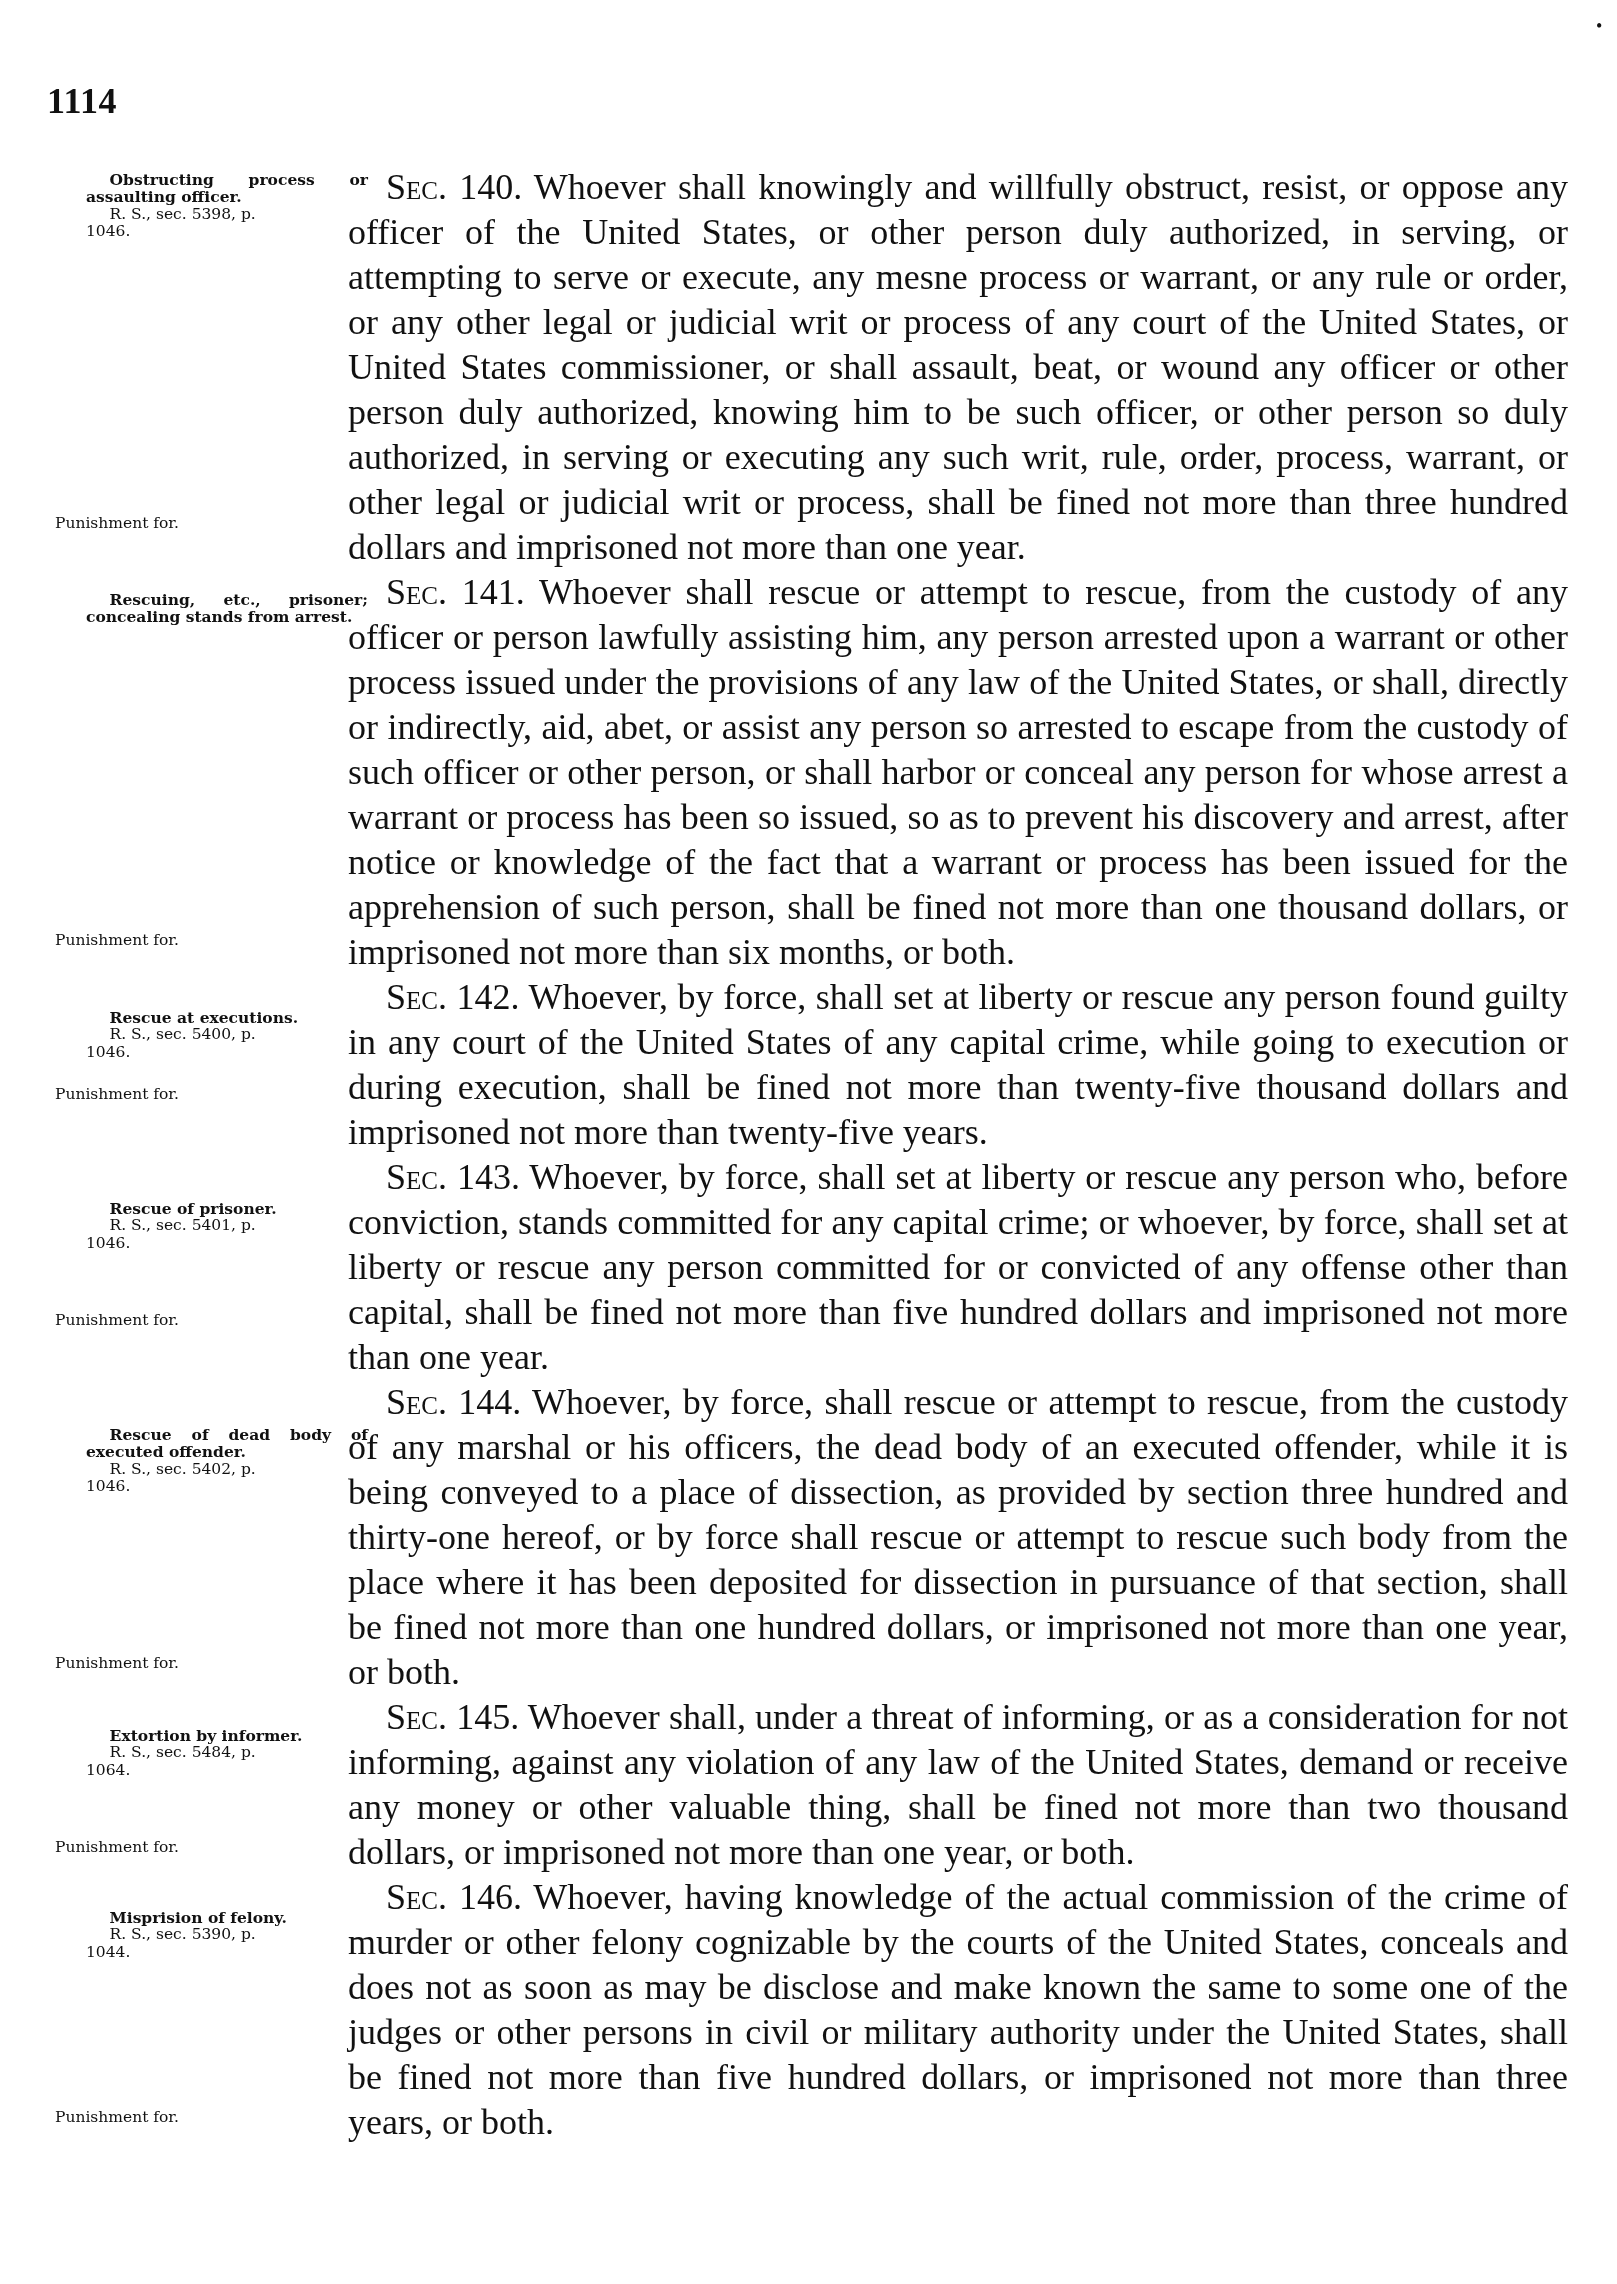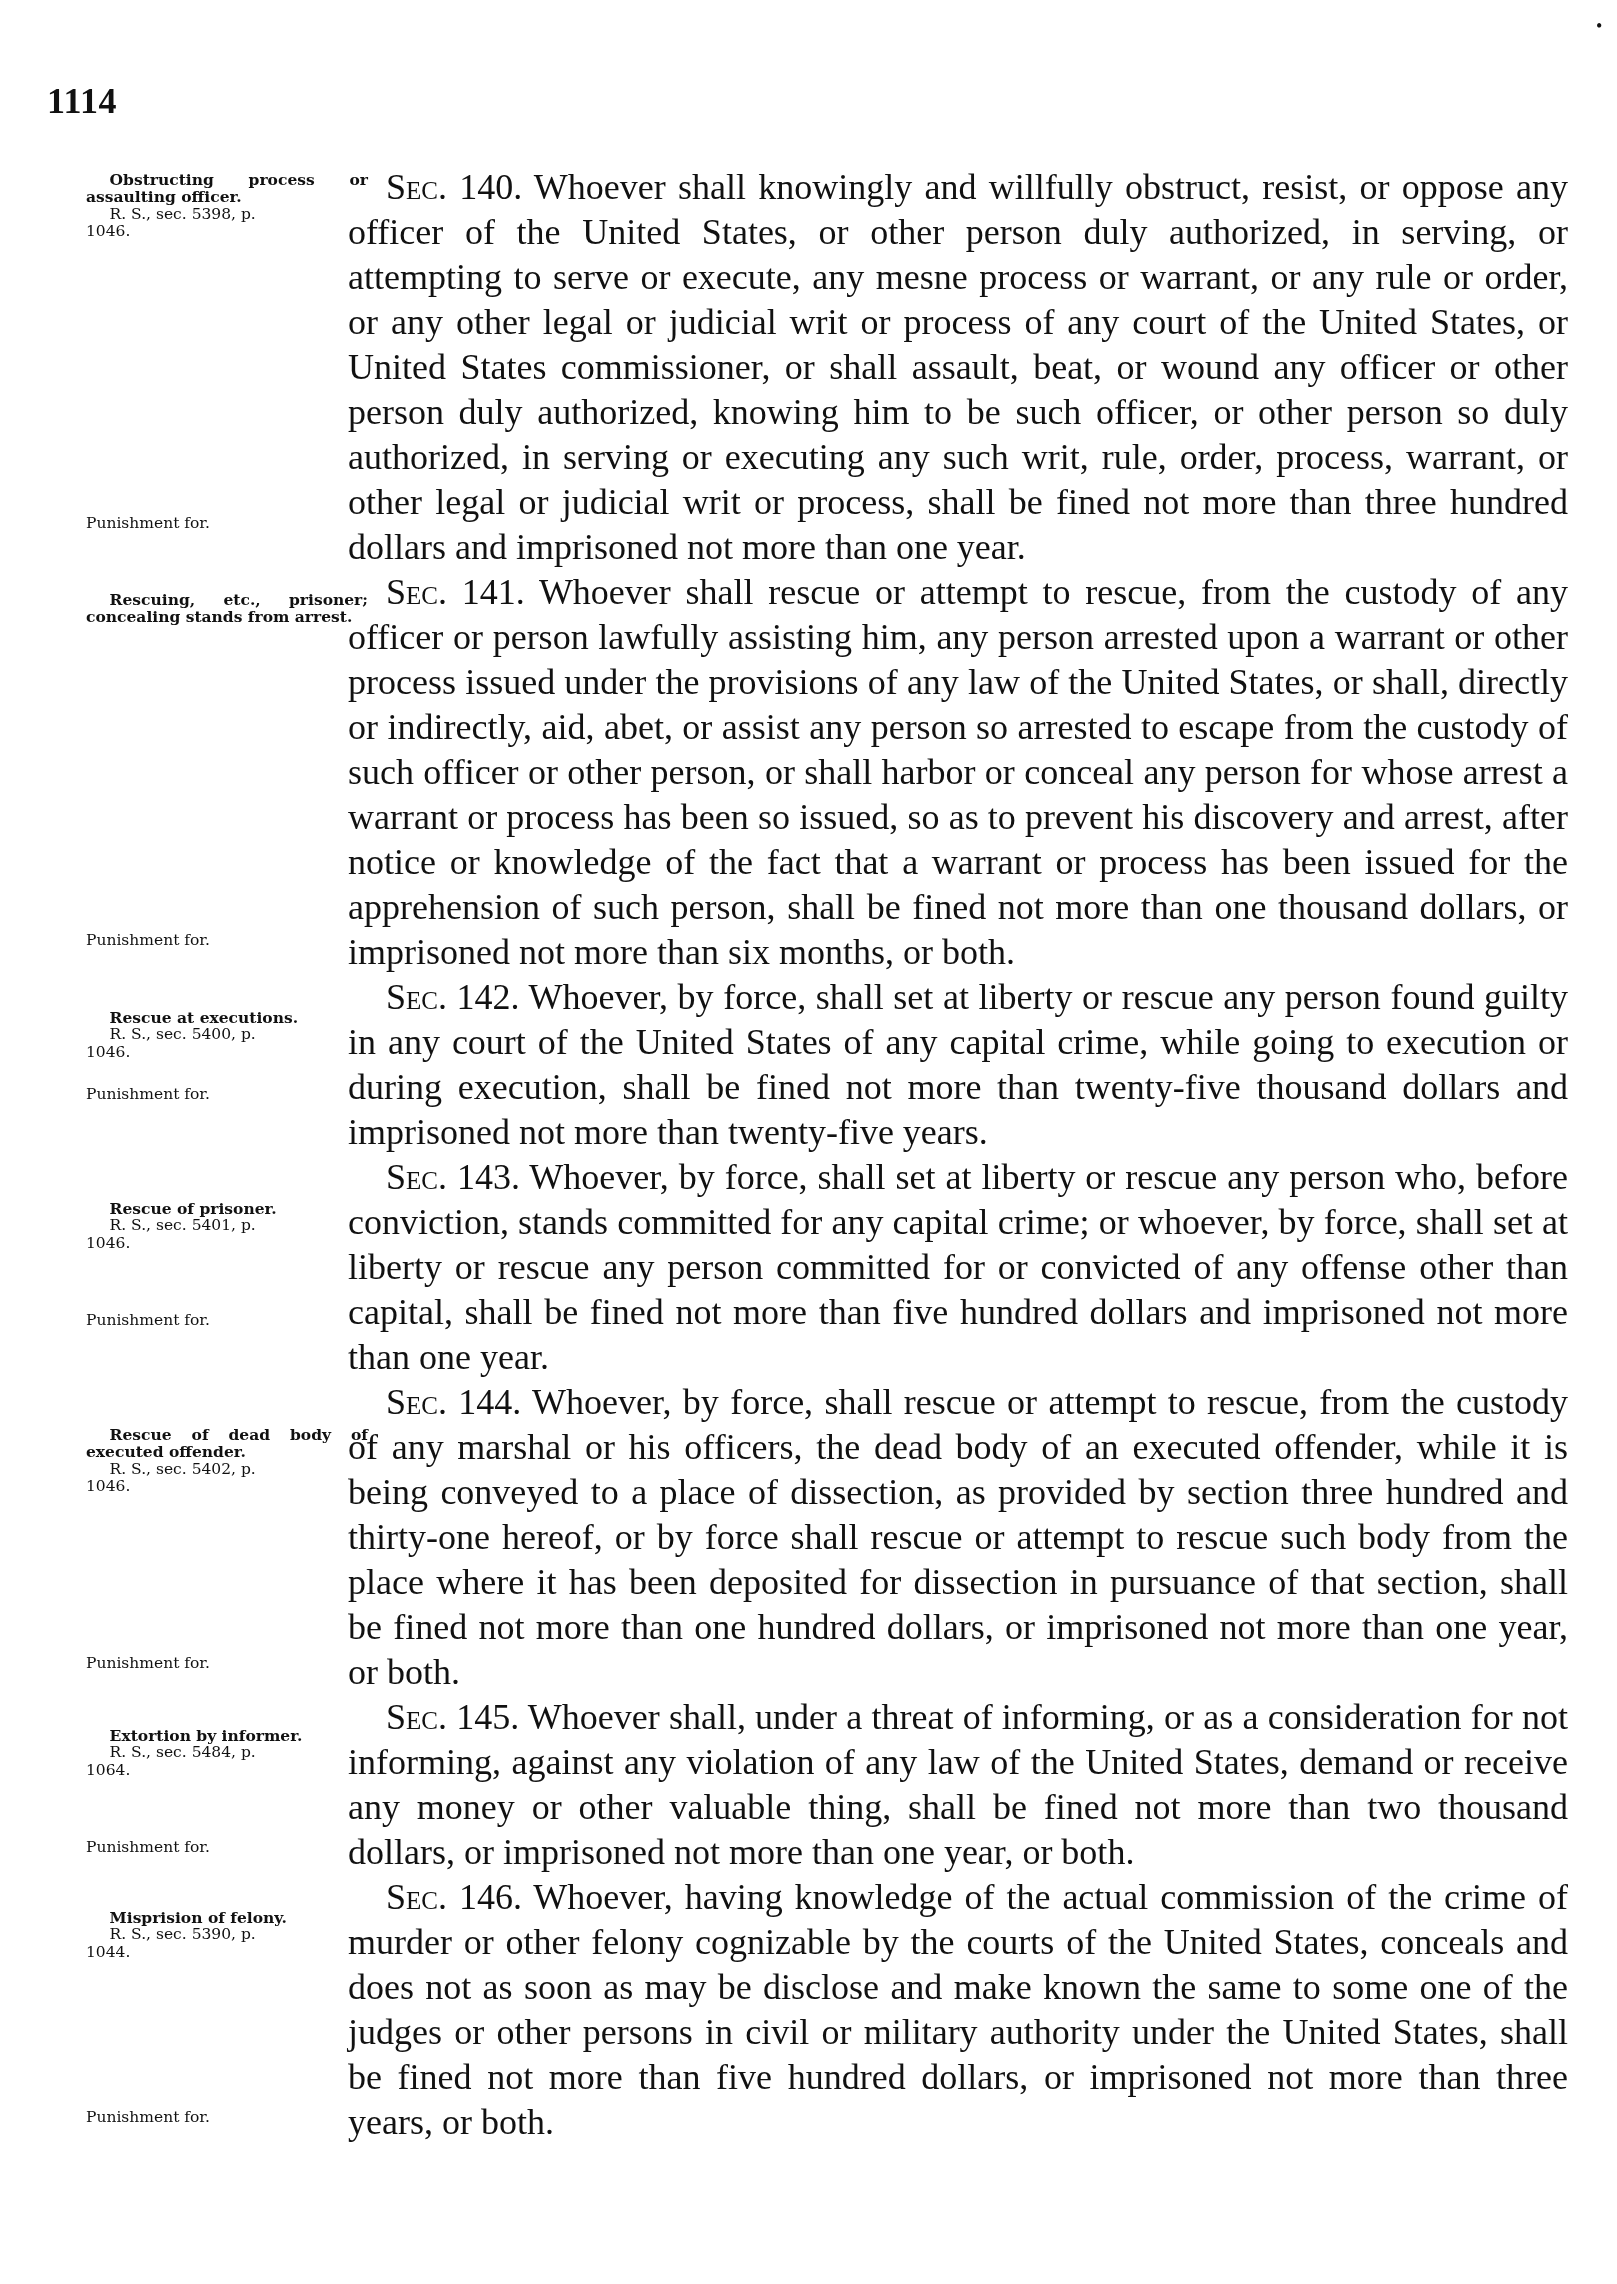--- a/index.html
+++ b/index.html
@@ -17,21 +17,21 @@
   .header .sc { font-variant: small-caps; }
   .margin {
     position: absolute; left: 47px; width: 282px;
     font-family: "DejaVu Serif", "Liberation Serif", serif;
     font-size: 15.5px; line-height: 17.3px; font-weight: bold;
   }
   .margin .note { position: absolute; left: 0; width: 282px; margin-left: 39px; }
   .margin .note .lbl { display: block; text-indent: 23.6px; text-align: justify; }
   .margin .note .ref { display: block; text-indent: 23.6px; font-weight: normal; }
   .margin .note .ref2 { display: block; font-weight: normal; }
-  .margin .pun { position: absolute; left: 39px; font-weight: normal; }
+  .margin .pun { position: absolute; left: 8px; font-weight: normal; }
   .body-col {
     position: absolute; left: 348px; width: 1220px;
     font-size: 36px; line-height: 45px; text-align: justify;
   }
   .section { margin: 0; text-indent: 38px; }
   .section .sec-label { font-variant: small-caps; }
   .dot { position: absolute; font-size: 18px; }
 </style>
 </head>
 <body>

